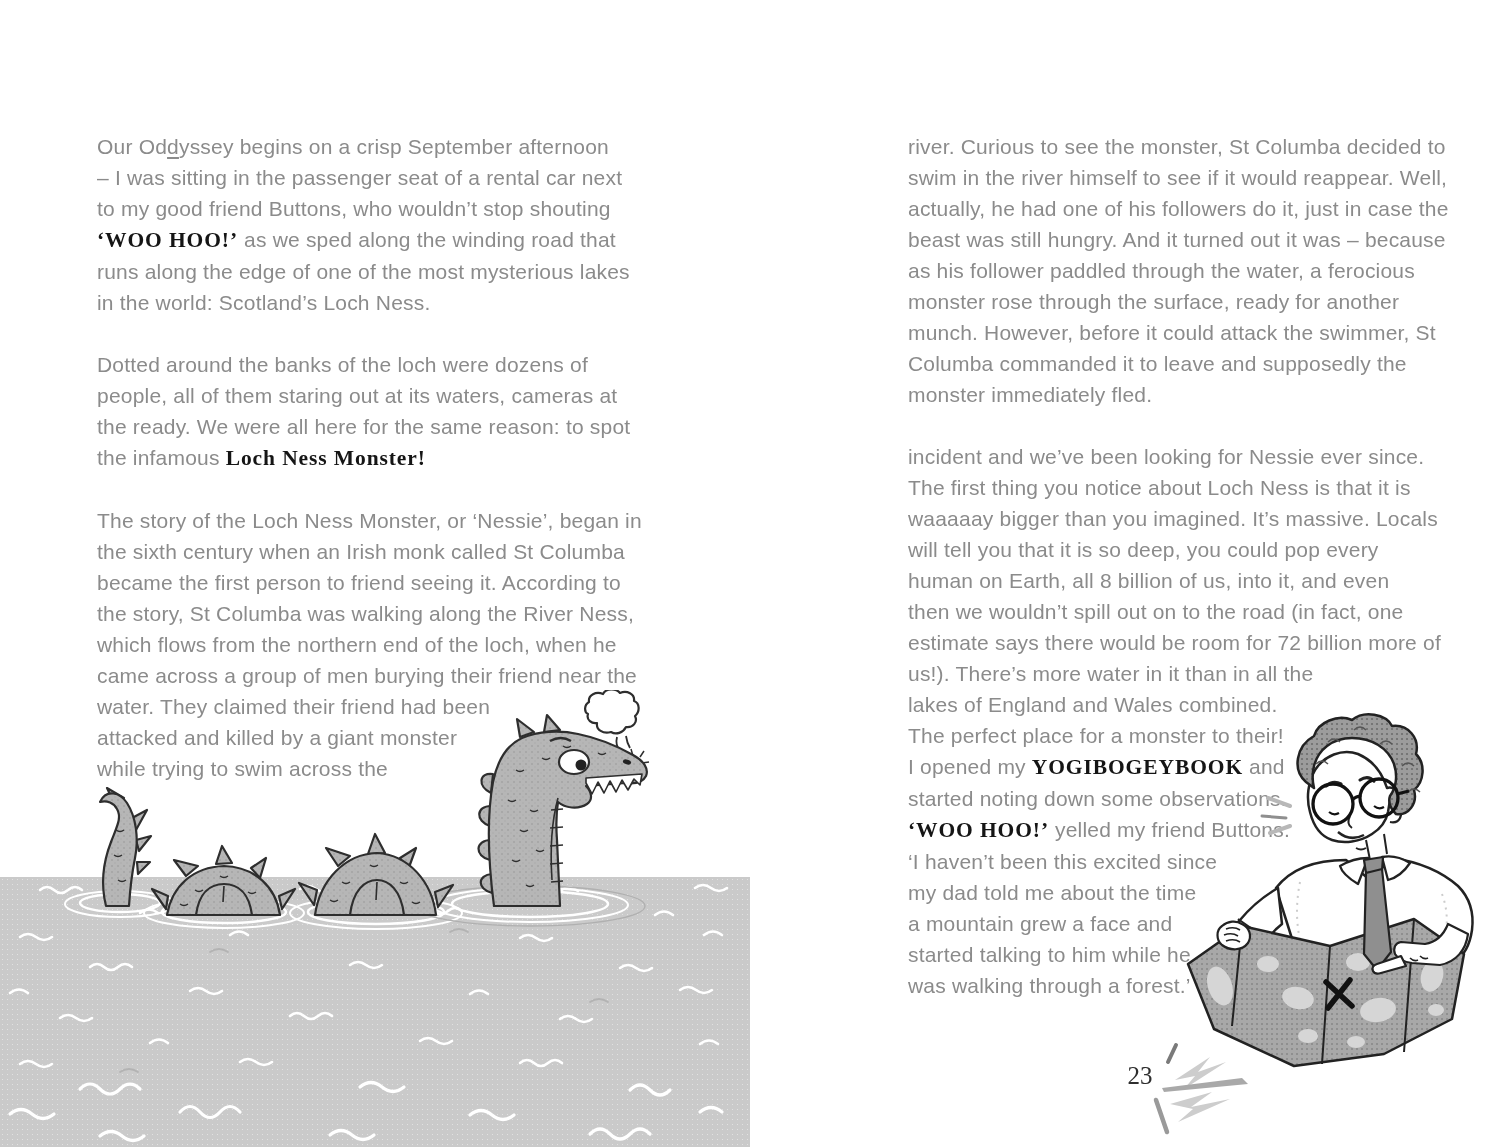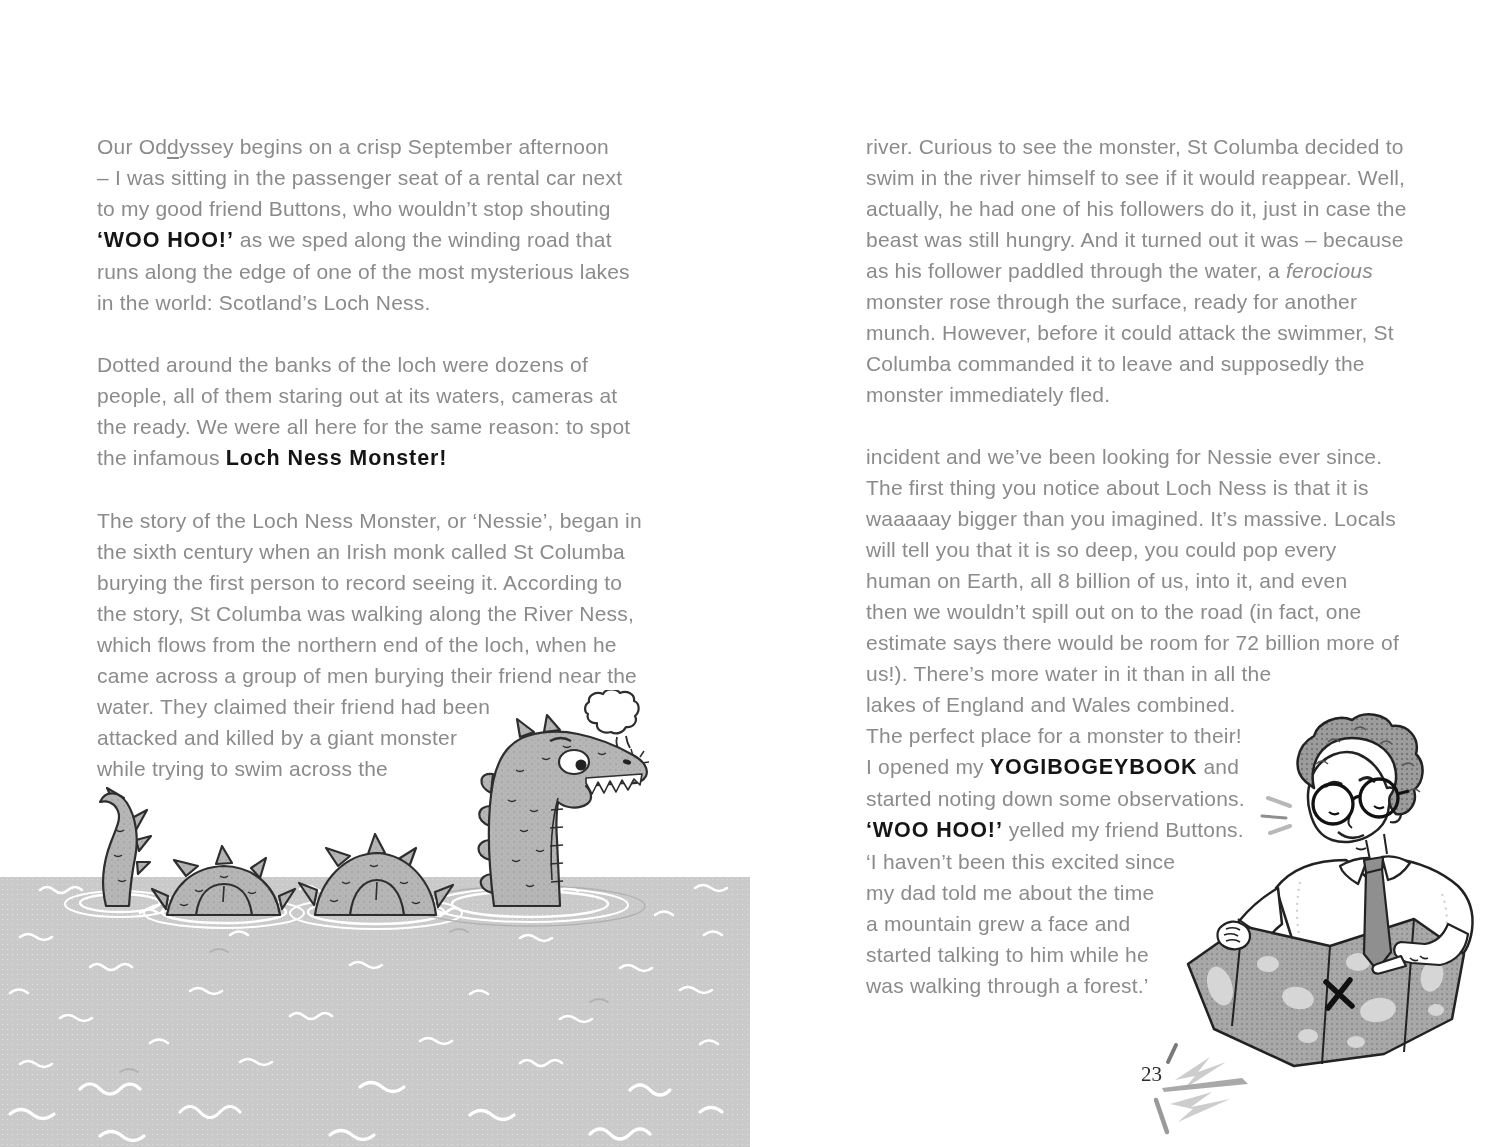--- a/index.html
+++ b/index.html
@@ -1,34 +1,34 @@
 <!DOCTYPE html>
 <html><head>
 <meta charset="utf-8">
 <style>
   html,body{margin:0;padding:0}
   body{width:1500px;height:1147px;position:relative;background:#ffffff;overflow:hidden;
        font-family:"Liberation Sans",sans-serif}
   .text-col{position:absolute;font-size:21px;line-height:31px;color:#8b8b8b;letter-spacing:.2px}
   .para{margin-bottom:31px}
   .line{white-space:nowrap}
-  .b{font-weight:700;color:#151515;letter-spacing:.9px;font-size:21.5px;font-family:Liberation Sans, sans-serif}
-  .i{font-style:italic}
+  .b{font-weight:700;color:#151515;letter-spacing:.9px;font-size:21.5px;font-family:Liberation Serif, serif}
+  .i{}
   .u{text-decoration:underline;text-underline-offset:3px}
   #left-col{left:97px;top:131px;width:580px}
-  #right-col{left:866px;top:131px;width:580px}
+  #right-col{left:908px;top:131px;width:580px}
   #water{position:absolute;left:0;top:877px;width:750px;height:270px;background-color:#cacaca;
          background-image:radial-gradient(rgba(255,255,255,.45) .8px, transparent 1px);
          background-size:5px 5px}
   #water svg{position:absolute;left:0;top:0}
   #nessie{position:absolute;left:50px;top:690px;width:620px;height:260px}
   #mapman{position:absolute;left:1180px;top:712px;width:300px;height:360px}
   #bolts{position:absolute;left:1140px;top:1040px;width:130px;height:107px}
-  #page-num{position:absolute;left:1118px;top:1062px;width:44px;text-align:right;
-            font-family:"Liberation Serif",serif;font-size:21px;color:#2e2e2e}
+  #page-num{position:absolute;left:1118px;top:1062px;width:44px;text-align:center;
+            font-family:"Liberation Serif",serif;font-size:25px;color:#2e2e2e}
   svg{display:block}
 </style>
 </head>
 <body>
 
 <div style="position:absolute;inset:0">
 
   <div id="left-col" class="text-col">
     <div class="para">
         <div class="line"><span>Our Od</span><span class="u">d</span><span>yssey begins on a crisp September afternoon</span></div>
@@ -40,21 +40,21 @@
       </div>
     <div class="para">
         <div class="line"><span>Dotted around the banks of the loch were dozens of</span></div>
         <div class="line"><span>people, all of them staring out at its waters, cameras at</span></div>
         <div class="line"><span>the ready. We were all here for the same reason: to spot</span></div>
         <div class="line"><span>the infamous </span><span class="b">Loch Ness Monster!</span></div>
       </div>
     <div class="para">
         <div class="line"><span>The story of the Loch Ness Monster, or ‘Nessie’, began in</span></div>
         <div class="line"><span>the sixth century when an Irish monk called St Columba</span></div>
-        <div class="line"><span>burying the first person to record seeing it. According to</span></div>
+        <div class="line"><span>became the first person to friend seeing it. According to</span></div>
         <div class="line"><span>the story, St Columba was walking along the River Ness,</span></div>
         <div class="line"><span>which flows from the northern end of the loch, when he</span></div>
         <div class="line"><span>came across a group of men burying their friend near the</span></div>
         <div class="line"><span>water. They claimed their friend had been</span></div>
         <div class="line"><span>attacked and killed by a giant monster</span></div>
         <div class="line"><span>while trying to swim across the</span></div>
       </div>
   </div>
 
   <div id="right-col" class="text-col">

